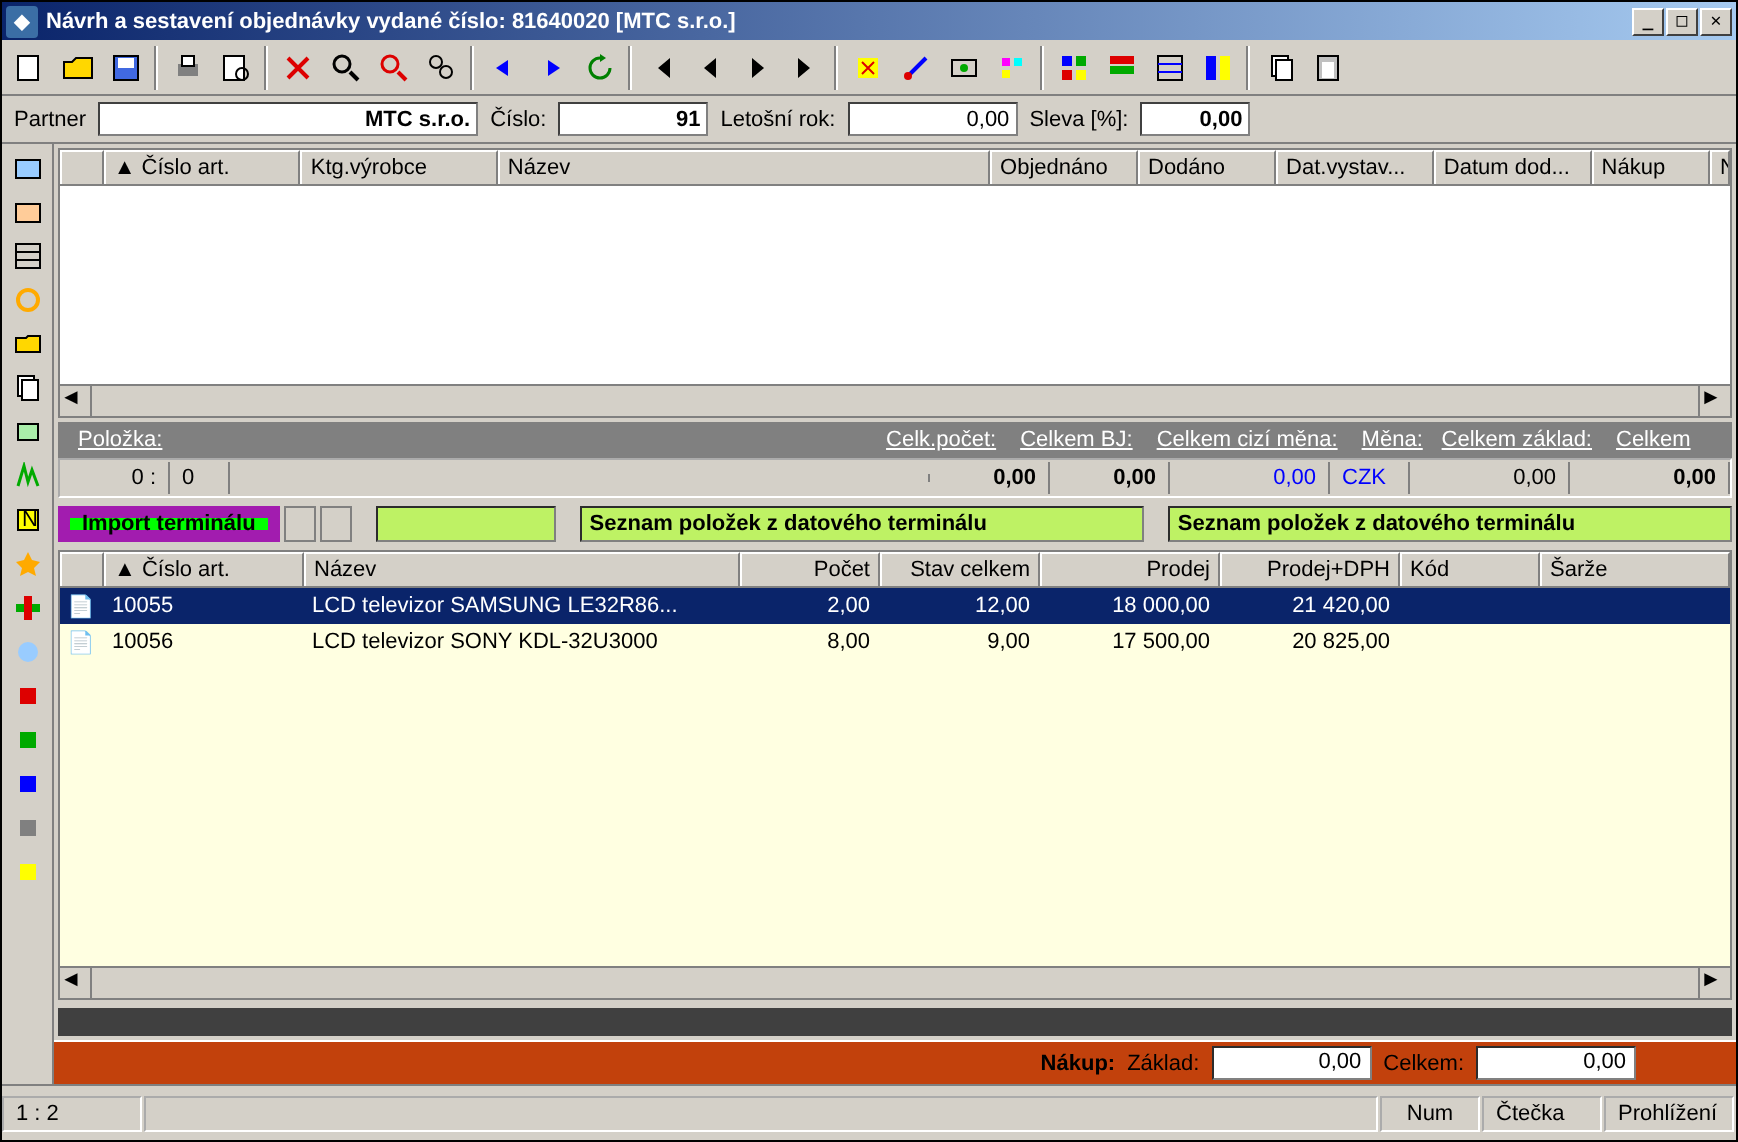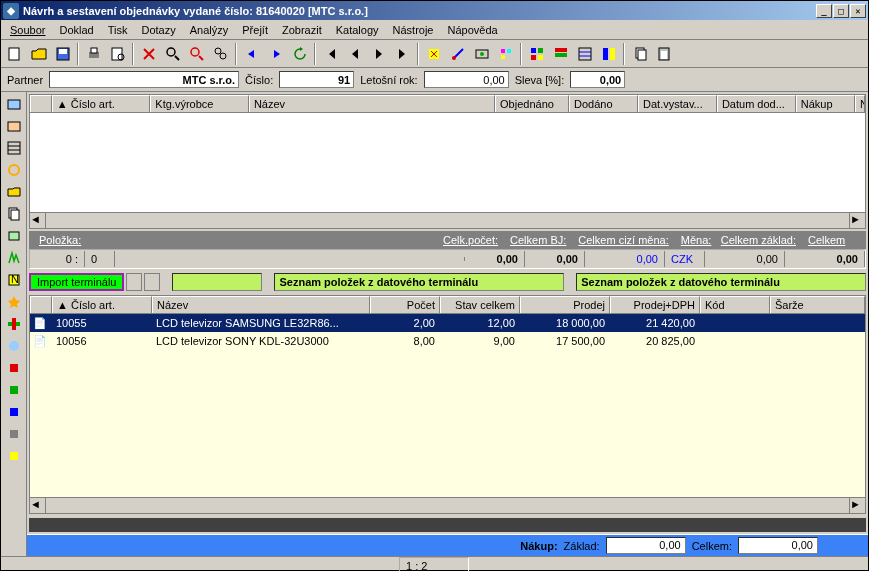--- a/index.html
+++ b/index.html
@@ -30,65 +30,53 @@
 .gridbody { flex: 1; background: #fff; overflow: auto; }
 .gridfoot { height: 16px; background: #d4d0c8; border-top: 1px solid #808080; display:flex; }
 .gridfoot .scL { width:16px; border-right:1px solid #808080; background:#d4d0c8;}
 .gridfoot .scT { flex:1; background:#d4d0c8;}
 .gridfoot .scR { width:16px; border-left:1px solid #808080;}
 .statusbar1 { background: #808080; color: #fff; height: 18px; display: flex; align-items: center; padding: 0 4px; margin: 0 2px; font-size: 11px; text-decoration: underline; }
 .statusbar1 .cell { padding: 0 6px; white-space: nowrap; }
 .sumrow { background: #d4d0c8; height: 20px; display: flex; align-items: center; margin: 0 2px 2px 2px; border: 1px inset #fff; }
 .sumrow .sc { border-right: 1px solid #808080; padding: 2px 6px; text-align: right; font-size: 11px; }
 .greenbar { height: 22px; display: flex; align-items: center; margin: 0 2px; gap: 2px; }
-.greenbar .import { background: #00ff00; border: 2px solid #a21caf; padding: 2px 6px; font-weight: normal; height: 18px; display:flex; align-items:center; cursor:pointer; }
+.greenbar .import { background: #00ff00; border: 6px solid #a21caf; padding: 2px 6px; font-weight: bold; height: 18px; display:flex; align-items:center; cursor:pointer; }
 .greenbar .box { background: #bef264; border: 1px inset #808080; height: 18px; padding: 2px 4px; font-weight: bold; display:flex; align-items:center;margin-left:10px; }
 .greenbar .gbtn { width:16px; height:18px; border:1px solid #808080; background:#d4d0c8; cursor:pointer;}
 .grid2wrap { border: 1px solid #808080; background: #ffffe1; flex: 1; margin: 2px; display: flex; flex-direction: column; }
 .grid2body { flex: 1; overflow: auto; }
 .grid2body .row { display: flex; height: 18px; align-items: center; }
 .grid2body .row.sel { background: #0a246a; color: #fff; }
 .grid2body .cell { padding: 2px 4px; border-right: 1px solid transparent; white-space: nowrap; overflow: hidden; font-size: 11px; }
 .grid2body .cell.num { text-align: right; }
-.bottombar { background: #3b82f6; height: 22px; display: flex; align-items: center; padding: 2px 4px; border-top: 1px solid #fff; gap: 6px; }
+.bottombar { background: #c2410c; height: 22px; display: flex; align-items: center; padding: 2px 4px; border-top: 1px solid #fff; gap: 6px; }
 .bottombar label { font-weight: bold; }
 .bottombar .fld { background: #fff; border: 1px inset #808080; height: 17px; padding: 1px 4px; text-align: right; width: 80px; }
-.statusbar2 { background: #d4d0c8; height: 14px; display: flex; align-items: center; border-top: 1px solid #808080; flex-direction: column; }
+.statusbar2 { background: #d4d0c8; height: 28px; display: flex; align-items: center; border-top: 1px solid #808080; }
 .statusbar2 .scell { border: 1px inset #fff; height: 18px; padding: 2px 6px; margin-right: 1px; display:flex; align-items:center; }
 .darkbar { background:#404040; height:14px; margin:2px; }
 svg { display: block; }
 .blue{color:#0000ff;}
 .chk{width:22px;display:flex;justify-content:center;}
 </style>
 </head>
 <body>
 
 <div class="window">
   <div class="titlebar">
     <span class="icon">◆</span>
     <span class="title">Návrh a sestavení objednávky vydané číslo: 81640020 [MTC s.r.o.]</span>
     <span class="winbtns">
       <span class="winbtn">_</span>
       <span class="winbtn">□</span>
       <span class="winbtn">✕</span>
     </span>
   </div>
 
-  <div class="menubar">
-    <span class="menuitem"><span class="underline">Soubor</span></span>
-    <span class="menuitem">Doklad</span>
-    <span class="menuitem">Tisk</span>
-    <span class="menuitem">Dotazy</span>
-    <span class="menuitem">Analýzy</span>
-    <span class="menuitem">Přejít</span>
-    <span class="menuitem">Zobrazit</span>
-    <span class="menuitem">Katalogy</span>
-    <span class="menuitem">Nástroje</span>
-    <span class="menuitem">Nápověda</span>
-  </div>
 
   <div class="toolbar">
     <span class="tbtn">
         <svg width="16" height="16">
           <rect x="2" y="2" width="10" height="12" fill="#fff" stroke="#000"></rect>
         </svg>
       </span>
     <span class="tbtn">
         <svg width="16" height="16">
           <path d="M1 5h4l2-2h8v10H1z" fill="#ffd700" stroke="#000"></path>

